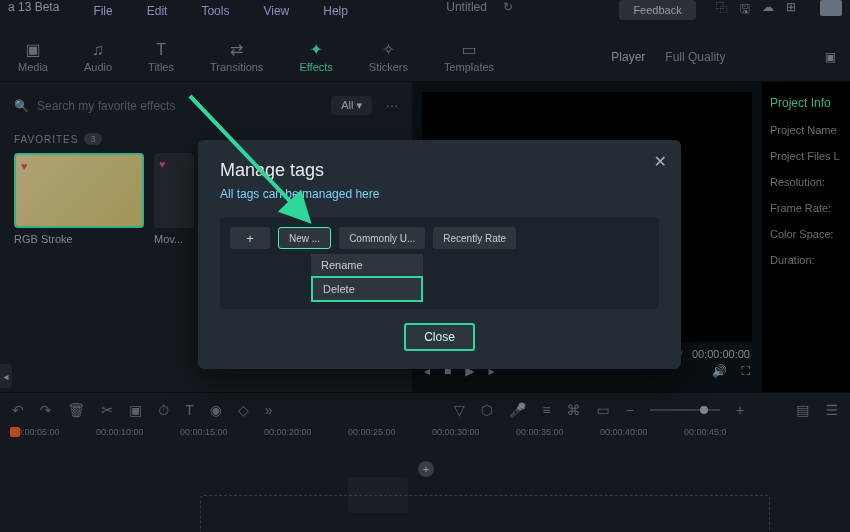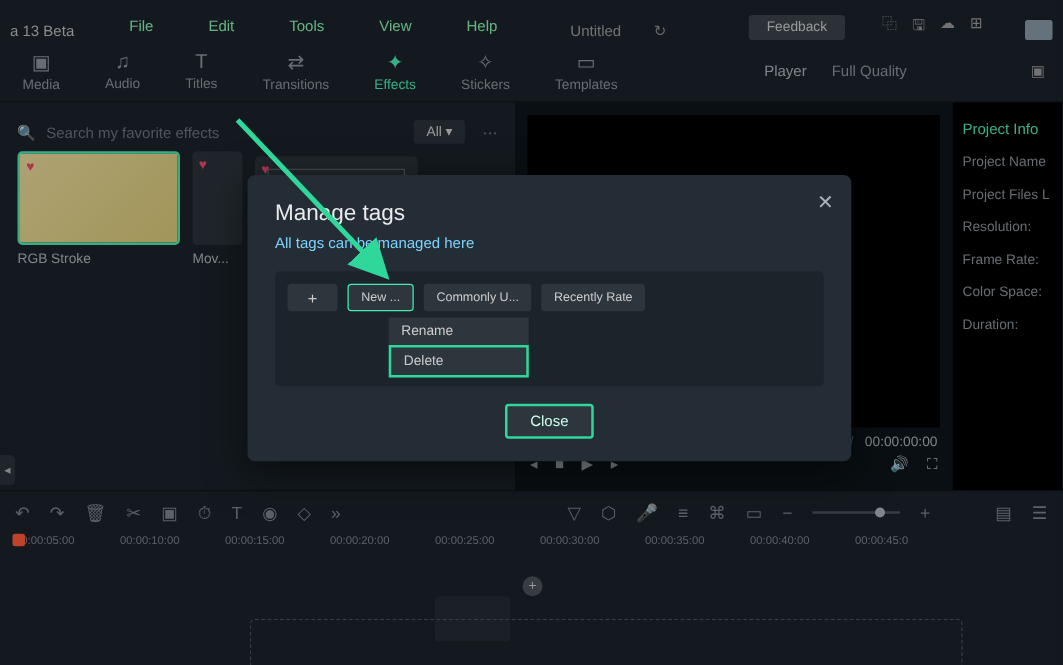--- a/index.html
+++ b/index.html
@@ -1,21 +1,21 @@
 <!DOCTYPE html>
 <html><head>
 <meta charset="utf-8">
 <style>
 * { margin: 0; padding: 0; box-sizing: border-box; font-family: -apple-system, BlinkMacSystemFont, "Segoe UI", sans-serif; }
 body { width: 850px; height: 532px; background: #1a2229; color: #aab2b8; overflow: hidden; position: relative; font-size: 12px; }
 
 
-.menubar { height: 32px; display: flex; align-items: flex-end; padding: 0 8px; background: #1a2229; gap: 20px; }
+.menubar { height: 32px; display: flex; align-items: flex-start; padding: 0 8px; background: #1a2229; gap: 10px; }
 .app-title { font-size: 12px; color: #bbb; margin-right: 12px; }
-.menubar .menu-item { font-size: 12px; color: #86efac; padding: 4px 12px; cursor: pointer; }
+.menubar .menu-item { font-size: 12px; color: #c4b5fd; padding: 4px 12px; cursor: pointer; }
 .menubar .spacer { flex: 1; }
 .doc-title { font-size: 12px; color: #999; margin-right: 6px; }
 .history-icon { color: #888; margin-right: 20px; }
 .feedback-btn { background: #3a4248; padding: 4px 14px; border-radius: 3px; font-size: 11px; color: #ccc; margin-right: 10px; cursor: pointer; }
 .top-icons { display: flex; gap: 12px; color: #999; }
 .top-icons span { cursor: pointer; }
 .top-right-btn { width: 22px; height: 16px; background: #8899a5; border-radius: 2px; margin-left: 14px; }
 
 
 .module-tabs { height: 50px; display: flex; align-items: center; padding: 0 0; background: #1a2229; border-bottom: 1px solid #0d1418; }
@@ -165,20 +165,24 @@
   <span class="snapshot-icon">▣</span>
 </div>
 
 <div class="main-area">
   <div class="effects-panel">
     <div class="search-row">
       <span class="search-icon">🔍</span>
       <input class="search-input" placeholder="Search my favorite effects" style="">
       <span class="filter-dropdown"><span>All</span> ▾</span>
       <span class="more-icon">⋯</span>
+    </div>
+    <div class="favorites-label">
+      <span>FAVORITES</span>
+      <span class="fav-count">3</span>
     </div>
     <div class="thumb-grid">
       <div class="thumb">
         <div class="thumb-img yellow selected">
             <span class="heart">♥</span>
           </div>
         <div class="thumb-name">RGB Stroke</div>
       </div>
       <div class="thumb" style="width:40px">
         <div class="thumb-img" style="width:40px">

